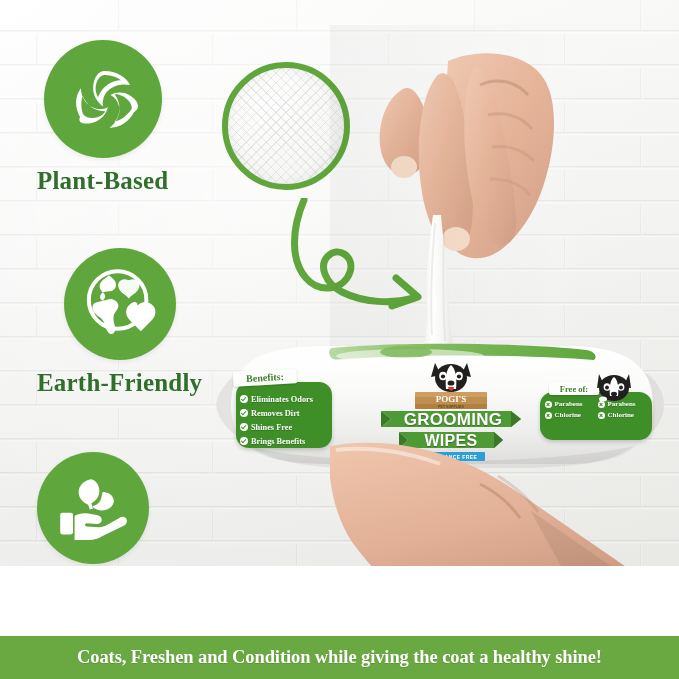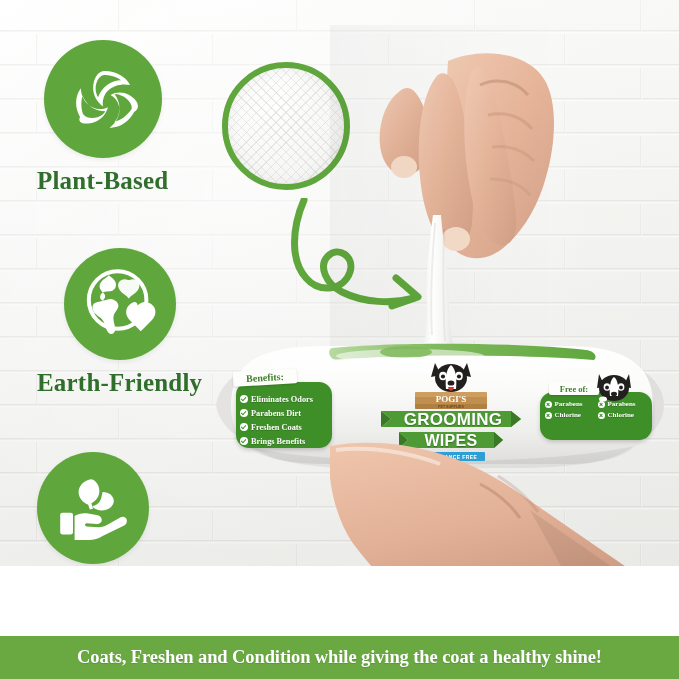--- a/index.html
+++ b/index.html
@@ -420,25 +420,25 @@
 
   <div class="pkg-panel" id="benefits-panel"></div>
   <div class="ribbon" id="benefits-ribbon">Benefits:</div>
   <ul class="pkg-list" id="benefits-list">
     <li class="benefit-item">
       <span class="tick"></span>
       <span>Eliminates Odors</span>
     </li>
     <li class="benefit-item">
       <span class="tick"></span>
-      <span>Parabens Dirt</span>
+      <span>Removes Dirt</span>
     </li>
     <li class="benefit-item">
       <span class="tick"></span>
-      <span>Freshen Coats</span>
+      <span>Shines Free</span>
     </li>
     <li class="benefit-item">
       <span class="tick"></span>
       <span>Brings Benefits</span>
     </li>
   </ul>
 
   <div class="pkg-panel" id="freeof-panel"></div>
   <div class="ribbon" id="freeof-ribbon">Free of:</div>
   <div id="freeof-grid">

